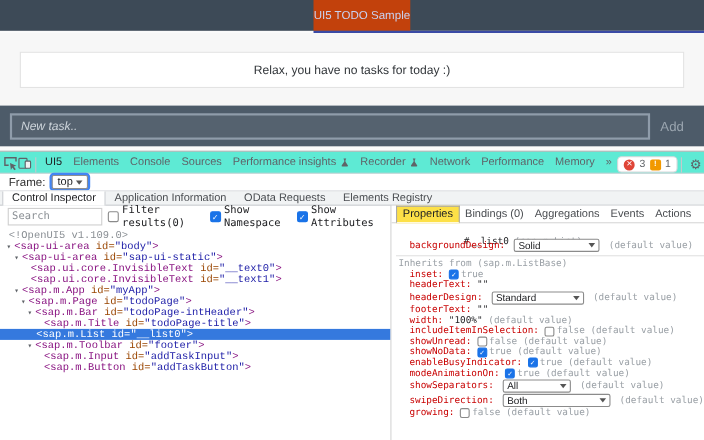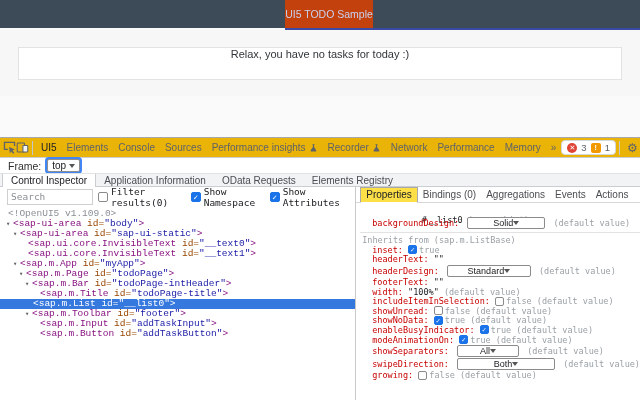--- a/index.html
+++ b/index.html
@@ -9,34 +9,34 @@
 
   
   .titlebar { position:absolute; left:0; top:0; width:640px; height:28px; background:#3d4a57; }
   .browser-tab { position:absolute; left:285px; top:0; width:88px; height:28px; background:#c2410c;
                  color:#c9d1f0; font-size:10.5px; display:flex; align-items:center; justify-content:center; }
   .tab-underline { position:absolute; left:285px; top:28px; width:355px; height:2px; background:#3a4aa5; }
 
   
   .page { position:absolute; left:0; top:30px; width:640px; height:66px; background:#f7f7f7; }
   .nodata-card { position:absolute; left:18px; top:17px; right:18px; height:33px; background:#fff;
-                 border:1px solid #e3e3e3; display:flex; align-items:flex-start; justify-content:center;
+                 border:1px solid #e3e3e3; display:flex; align-items:center; justify-content:center;
                  font-size:11px; color:#32363a; }
   .taskbar { position:absolute; left:0; top:96px; width:640px; height:37px; background:#4d5b69;
              display:flex; align-items:center; padding:0 9px; }
   .task-input { flex:1; height:24px; background:#55626f; border:2px solid #8f9caa; color:#e8ecef;
                 font-size:11px; font-style:italic; padding:0 8px; outline:none; }
   .task-input::placeholder { color:#cdd4da; font-style:italic; }
   .add-btn { width:40px; text-align:center; color:#9aa5af; font-size:12px; background:none; border:none; }
 
   
   .devtools { position:absolute; left:0; top:137px; width:640px; height:263px; background:#fff;
               border-top:1px solid #a8a8a8; display:flex; flex-direction:column; }
-  .dt-toolbar { height:20px; background:#eab308; border-bottom:1px solid #cacdd1; display:flex;
-                align-items:center; padding:0 3px; white-space:nowrap; overflow:hidden; flex:0 0 auto; }
+  .dt-toolbar { height:20px; background:#5eead4; border-bottom:1px solid #cacdd1; display:flex;
+                align-items:flex-end; padding:0 3px; white-space:nowrap; overflow:hidden; flex:0 0 auto; }
   .tb-icon { display:flex; align-items:center; justify-content:center; width:18px; height:18px; }
   .tb-sep { width:1px; height:14px; background:#c5c8cb; margin:0 3px; flex:0 0 auto; }
   .dt-tab { padding:0 5px; font-size:10px; color:#5f6368; display:flex; align-items:center; gap:3px; height:20px; }
   .dt-tab.sel { color:#202124; }
   .badge-pill { margin-left:auto; display:flex; align-items:center; gap:4px; border:1px solid #d5d8da;
                 border-radius:4px; background:#fff; padding:1px 5px; height:15px; }
   .err-dot { width:10px; height:10px; border-radius:50%; background:#df4537; color:#fff; font-size:7px;
              line-height:10px; text-align:center; display:inline-block; }
   .warn-sq { width:10px; height:10px; border-radius:2px; background:#f29900; color:#fff; font-size:7px;
              line-height:10px; text-align:center; display:inline-block; font-weight:bold; }
@@ -91,21 +91,21 @@
                   color:#202124; padding:2px 0 0 4px; }
   .ref-line { height:11px; white-space:pre; }
   .ref { color:#202124; }
   .reftype { color:#9aa0a6; }
   .prop-row { padding-left:12px; display:flex; align-items:center; height:9.6px; white-space:pre; }
   .prop-row.has-select { height:13px; }
   .pname { color:#c80000; }
   .note { color:#9aa0a6; }
   .pval { color:#202124; }
   .pval.muted { color:#9aa0a6; }
-  .sel-box { display:inline-flex; align-items:center; justify-content:center; border:1px solid #8b8b8b;
+  .sel-box { display:inline-flex; align-items:center; justify-content:space-between; border:1px solid #8b8b8b;
              border-radius:2px; background:#fff; height:12px; padding:0 3px; margin:0 3px;
              font-family:"Liberation Sans", sans-serif; font-size:9px; color:#202124; flex:0 0 auto; }
   .pcb { width:9px; height:9px; border:1px solid #8a8a8a; border-radius:2px; background:#fff;
          font-size:7px; line-height:8px; text-align:center; color:#fff; margin-right:2px; flex:0 0 auto; }
   .pcb.on { background:#1a73e8; border-color:#1a73e8; }
   .inherits { color:#9aa0a6; border-top:1px solid #e2e2e2; margin-top:3px; padding:2px 0 1px 2px; height:13px; }
 </style>
 </head>
 <body>
 
@@ -115,20 +115,24 @@
     <div class="browser-tab">
       <span>UI5 TODO Sample</span>
     </div>
   </div>
   <div class="tab-underline"></div>
 
   <div class="page">
     <div class="nodata-card">
       <span>Relax, you have no tasks for today :)</span>
     </div>
+  </div>
+  <div class="taskbar">
+    <input class="task-input" type="text" placeholder="New task.." style="">
+    <button class="add-btn">Add</button>
   </div>
 
   <div class="devtools">
 
     <div class="dt-toolbar">
       <span class="tb-icon">
         <svg width="13" height="13" viewBox="0 0 16 16">
             <path fill="#5f6368" d="M1 1v10h5V9.4H2.6V2.6h10.8V6H15V1z"></path>
             <path fill="#5f6368" d="M7.5 7.5l7.2 3.1-3.1 1 2.4 3-1.6 1.1-2.3-3.1-1.6 2.9z"></path>
           </svg>

